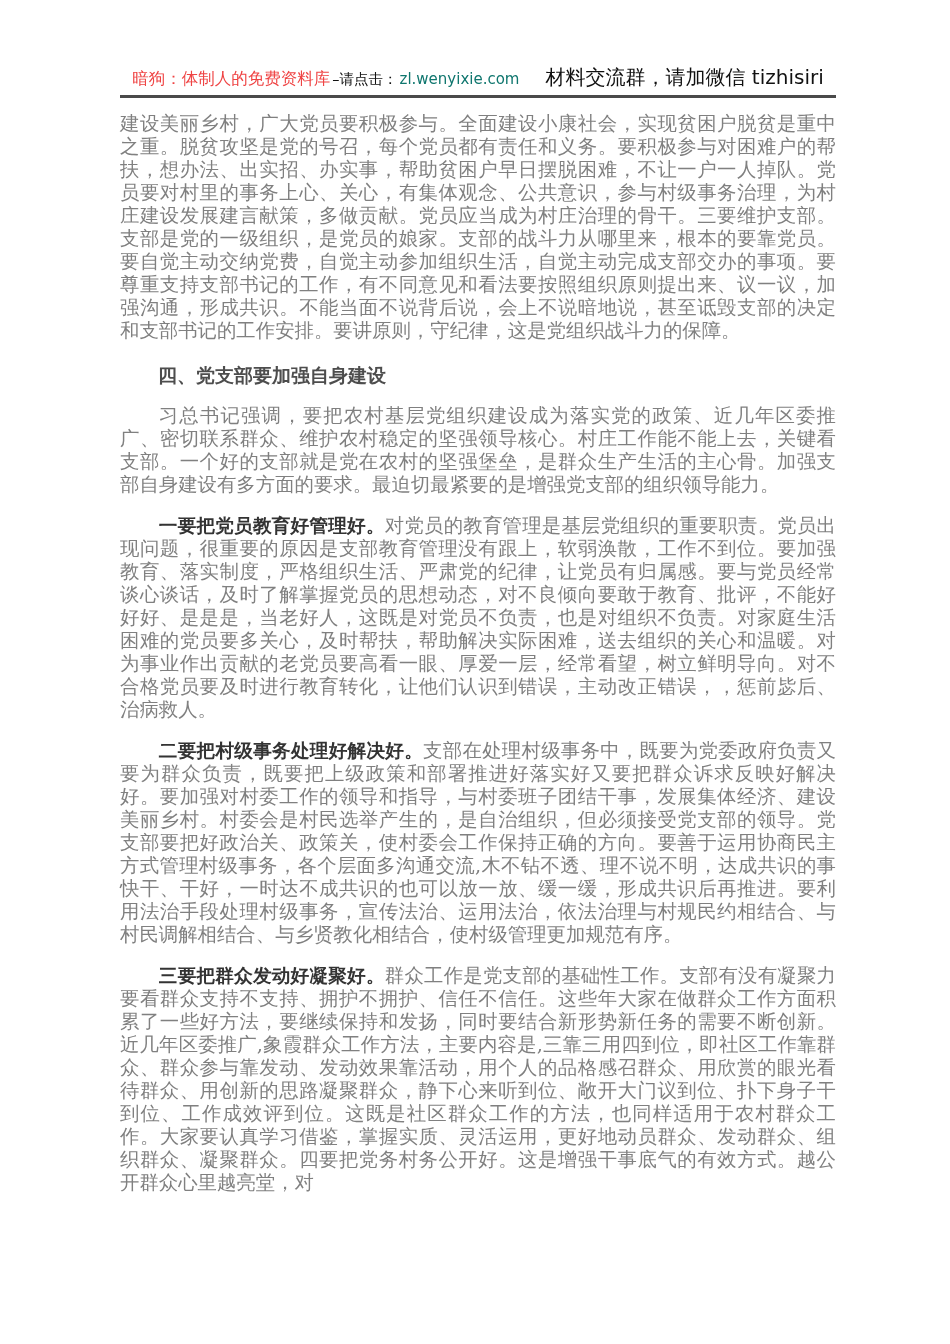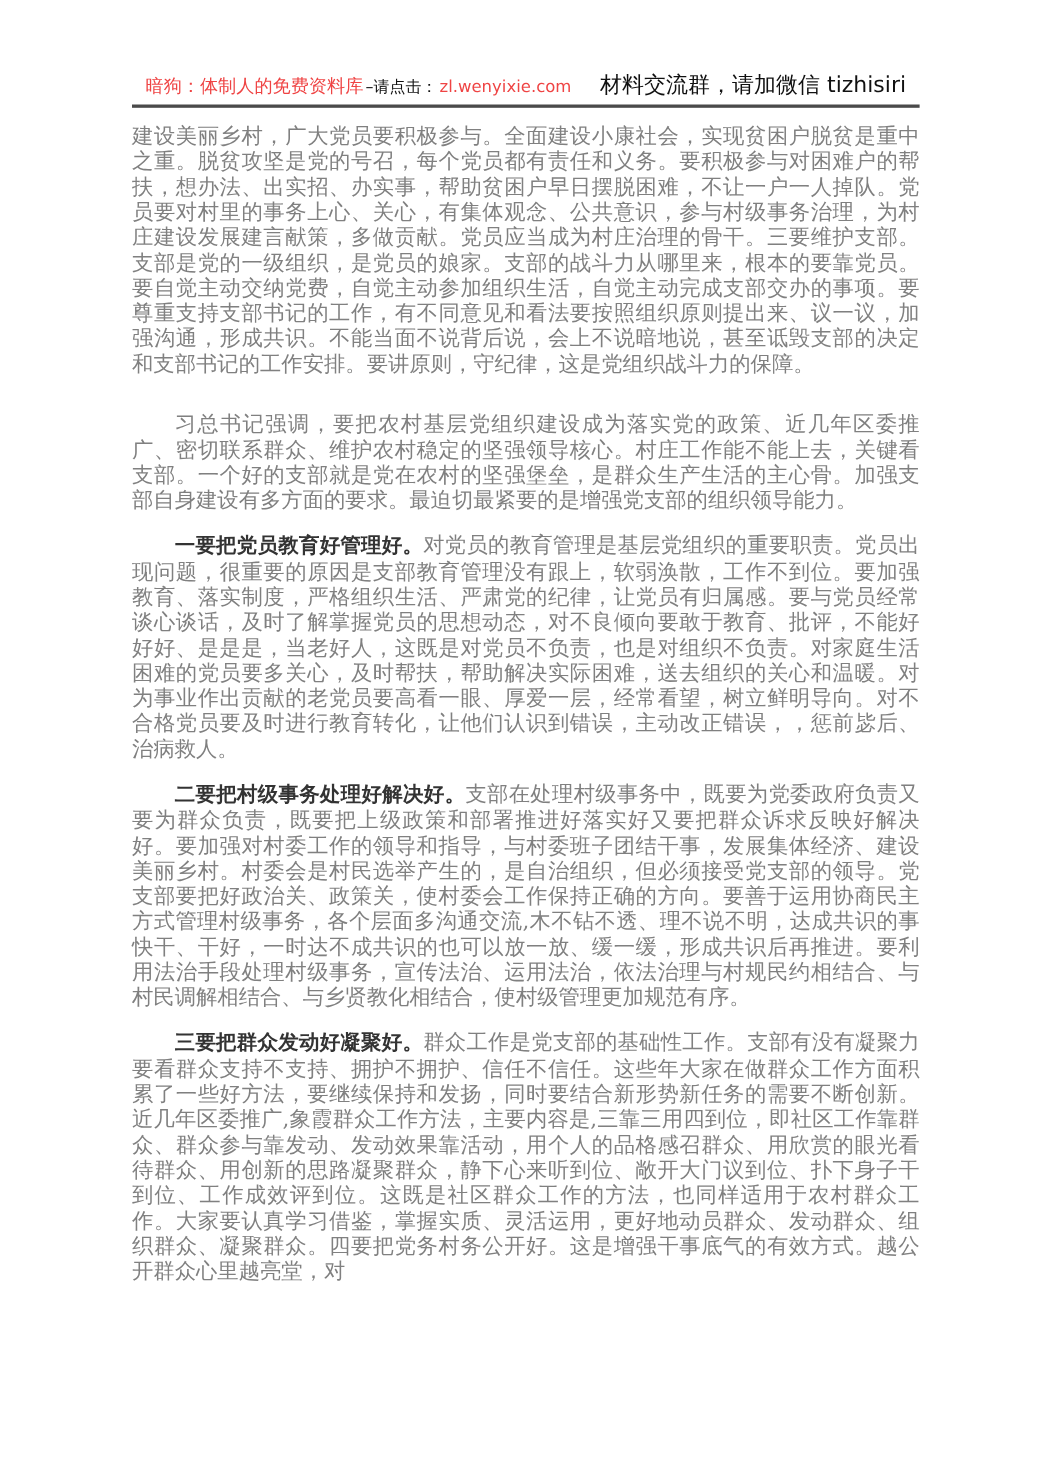--- a/index.html
+++ b/index.html
@@ -42,21 +42,21 @@
     font-weight: normal;
     font-size: 16.5px;
   }
   .promo-click {
     color: #111111;
     font-weight: normal;
     font-size: 14.5px;
     margin-left: 2px;
   }
   .promo-url {
-    color: #ef4444;
+    color: #0f766e;
     font-size: 15px;
     margin-left: 2px;
   }
   .promo-tail {
     color: #111111;
     font-size: 20px;
     margin-left: 26px;
   }
 
   .header-rule {
@@ -95,21 +95,21 @@
     color: #4d4d4d;
     font-weight: bold;
     font-size: 19px;
     line-height: 30.2px;
     text-indent: 2em;
     font-family: "DejaVu Sans", "Liberation Sans", sans-serif;
   }
   .lead {
     color: #333333;
     font-weight: bold;
-    font-family: Liberation Serif, serif;
+    font-family: Liberation Sans, sans-serif;
     font-size: 18.6px;
   }
   .gap-sm { height: 14px; }
   .gap-md { height: 18px; }
 </style>
 </head>
 <body>
 
 <div class="page">
 
@@ -120,20 +120,21 @@
   </div>
 
   <div class="header-rule"></div>
 
   <div class="doc-body">
 
     <p class="para">建设美丽乡村，广大党员要积极参与。全面建设小康社会，实现贫困户脱贫是重中之重。脱贫攻坚是党的号召，每个党员都有责任和义务。要积极参与对困难户的帮扶，想办法、出实招、办实事，帮助贫困户早日摆脱困难，不让一户一人掉队。党员要对村里的事务上心、关心，有集体观念、公共意识，参与村级事务治理，为村庄建设发展建言献策，多做贡献。党员应当成为村庄治理的骨干。三要维护支部。支部是党的一级组织，是党员的娘家。支部的战斗力从哪里来，根本的要靠党员。要自觉主动交纳党费，自觉主动参加组织生活，自觉主动完成支部交办的事项。要尊重支持支部书记的工作，有不同意见和看法要按照组织原则提出来、议一议，加强沟通，形成共识。不能当面不说背后说，会上不说暗地说，甚至诋毁支部的决定和支部书记的工作安排。要讲原则，守纪律，这是党组织战斗力的保障。</p>
 
     <div class="gap-md"></div>
 
+    <p class="heading">四、党支部要加强自身建设</p>
 
     <div class="gap-sm"></div>
 
     <p class="para indent">习总书记强调，要把农村基层党组织建设成为落实党的政策、近几年区委推广、密切联系群众、维护农村稳定的坚强领导核心。村庄工作能不能上去，关键看支部。一个好的支部就是党在农村的坚强堡垒，是群众生产生活的主心骨。加强支部自身建设有多方面的要求。最迫切最紧要的是增强党支部的组织领导能力。</p>
 
     <div class="gap-md"></div>
 
     <p class="para indent"><span class="lead">一要把党员教育好管理好。</span><span>对党员的教育管理是基层党组织的重要职责。党员出现问题，很重要的原因是支部教育管理没有跟上，软弱涣散，工作不到位。要加强教育、落实制度，严格组织生活、严肃党的纪律，让党员有归属感。要与党员经常谈心谈话，及时了解掌握党员的思想动态，对不良倾向要敢于教育、批评，不能好好好、是是是，当老好人，这既是对党员不负责，也是对组织不负责。对家庭生活困难的党员要多关心，及时帮扶，帮助解决实际困难，送去组织的关心和温暖。对为事业作出贡献的老党员要高看一眼、厚爱一层，经常看望，树立鲜明导向。对不合格党员要及时进行教育转化，让他们认识到错误，主动改正错误，，惩前毖后、治病救人。</span></p>
 
     <div class="gap-md"></div>

